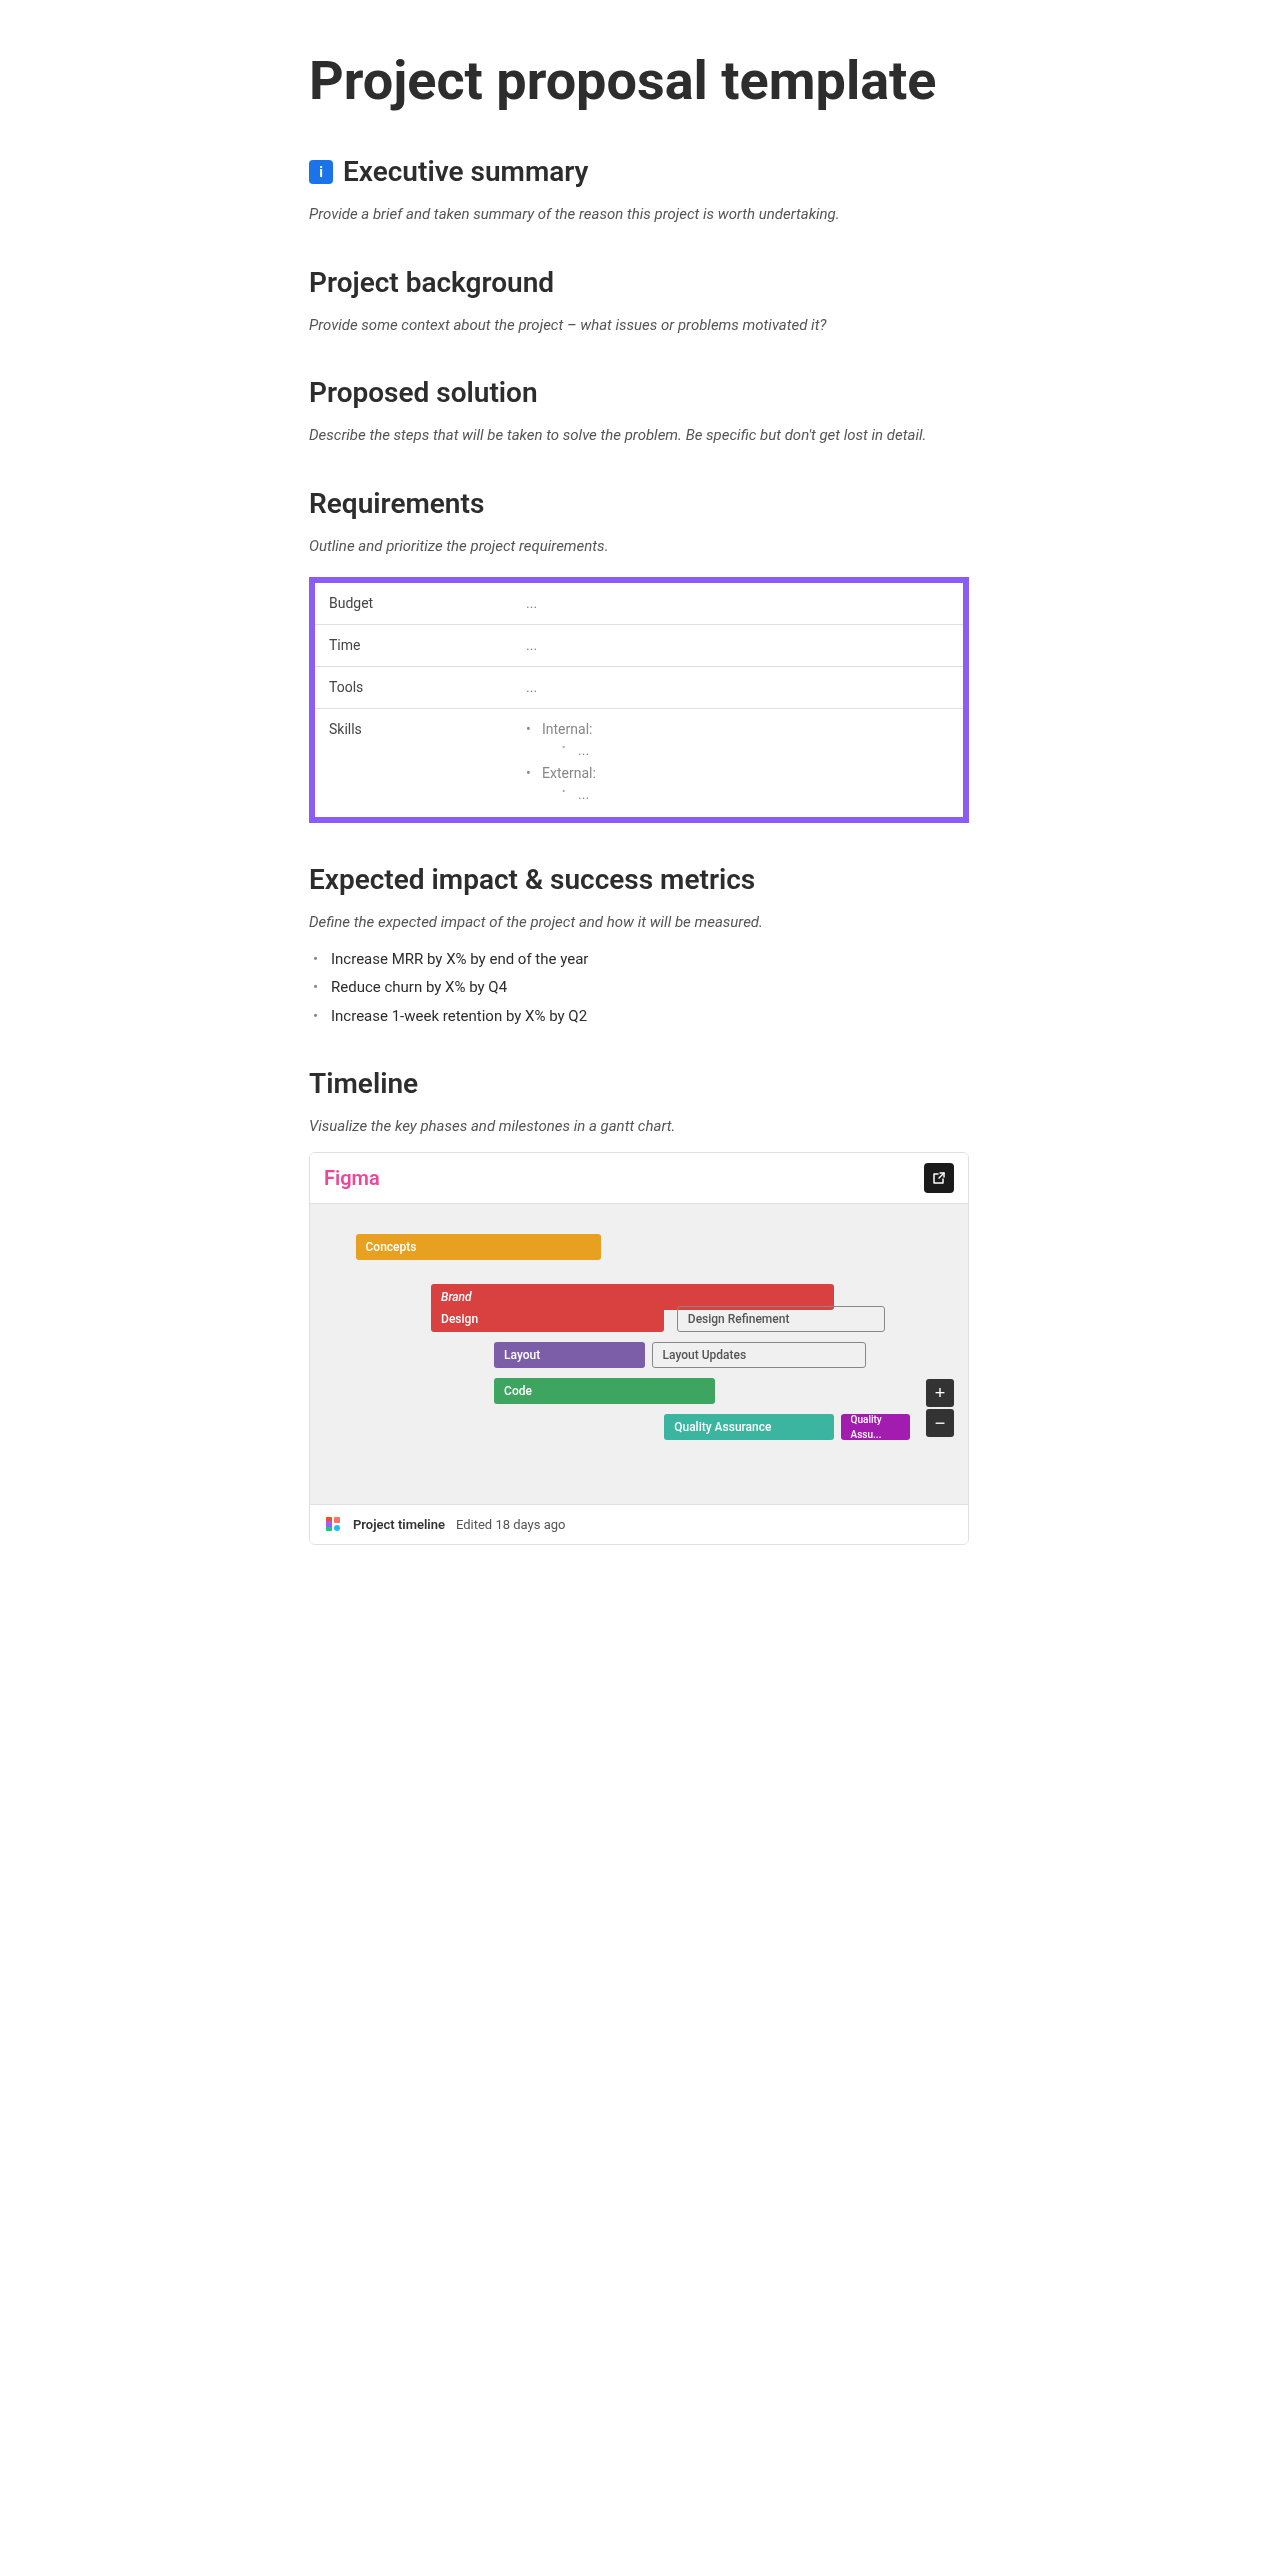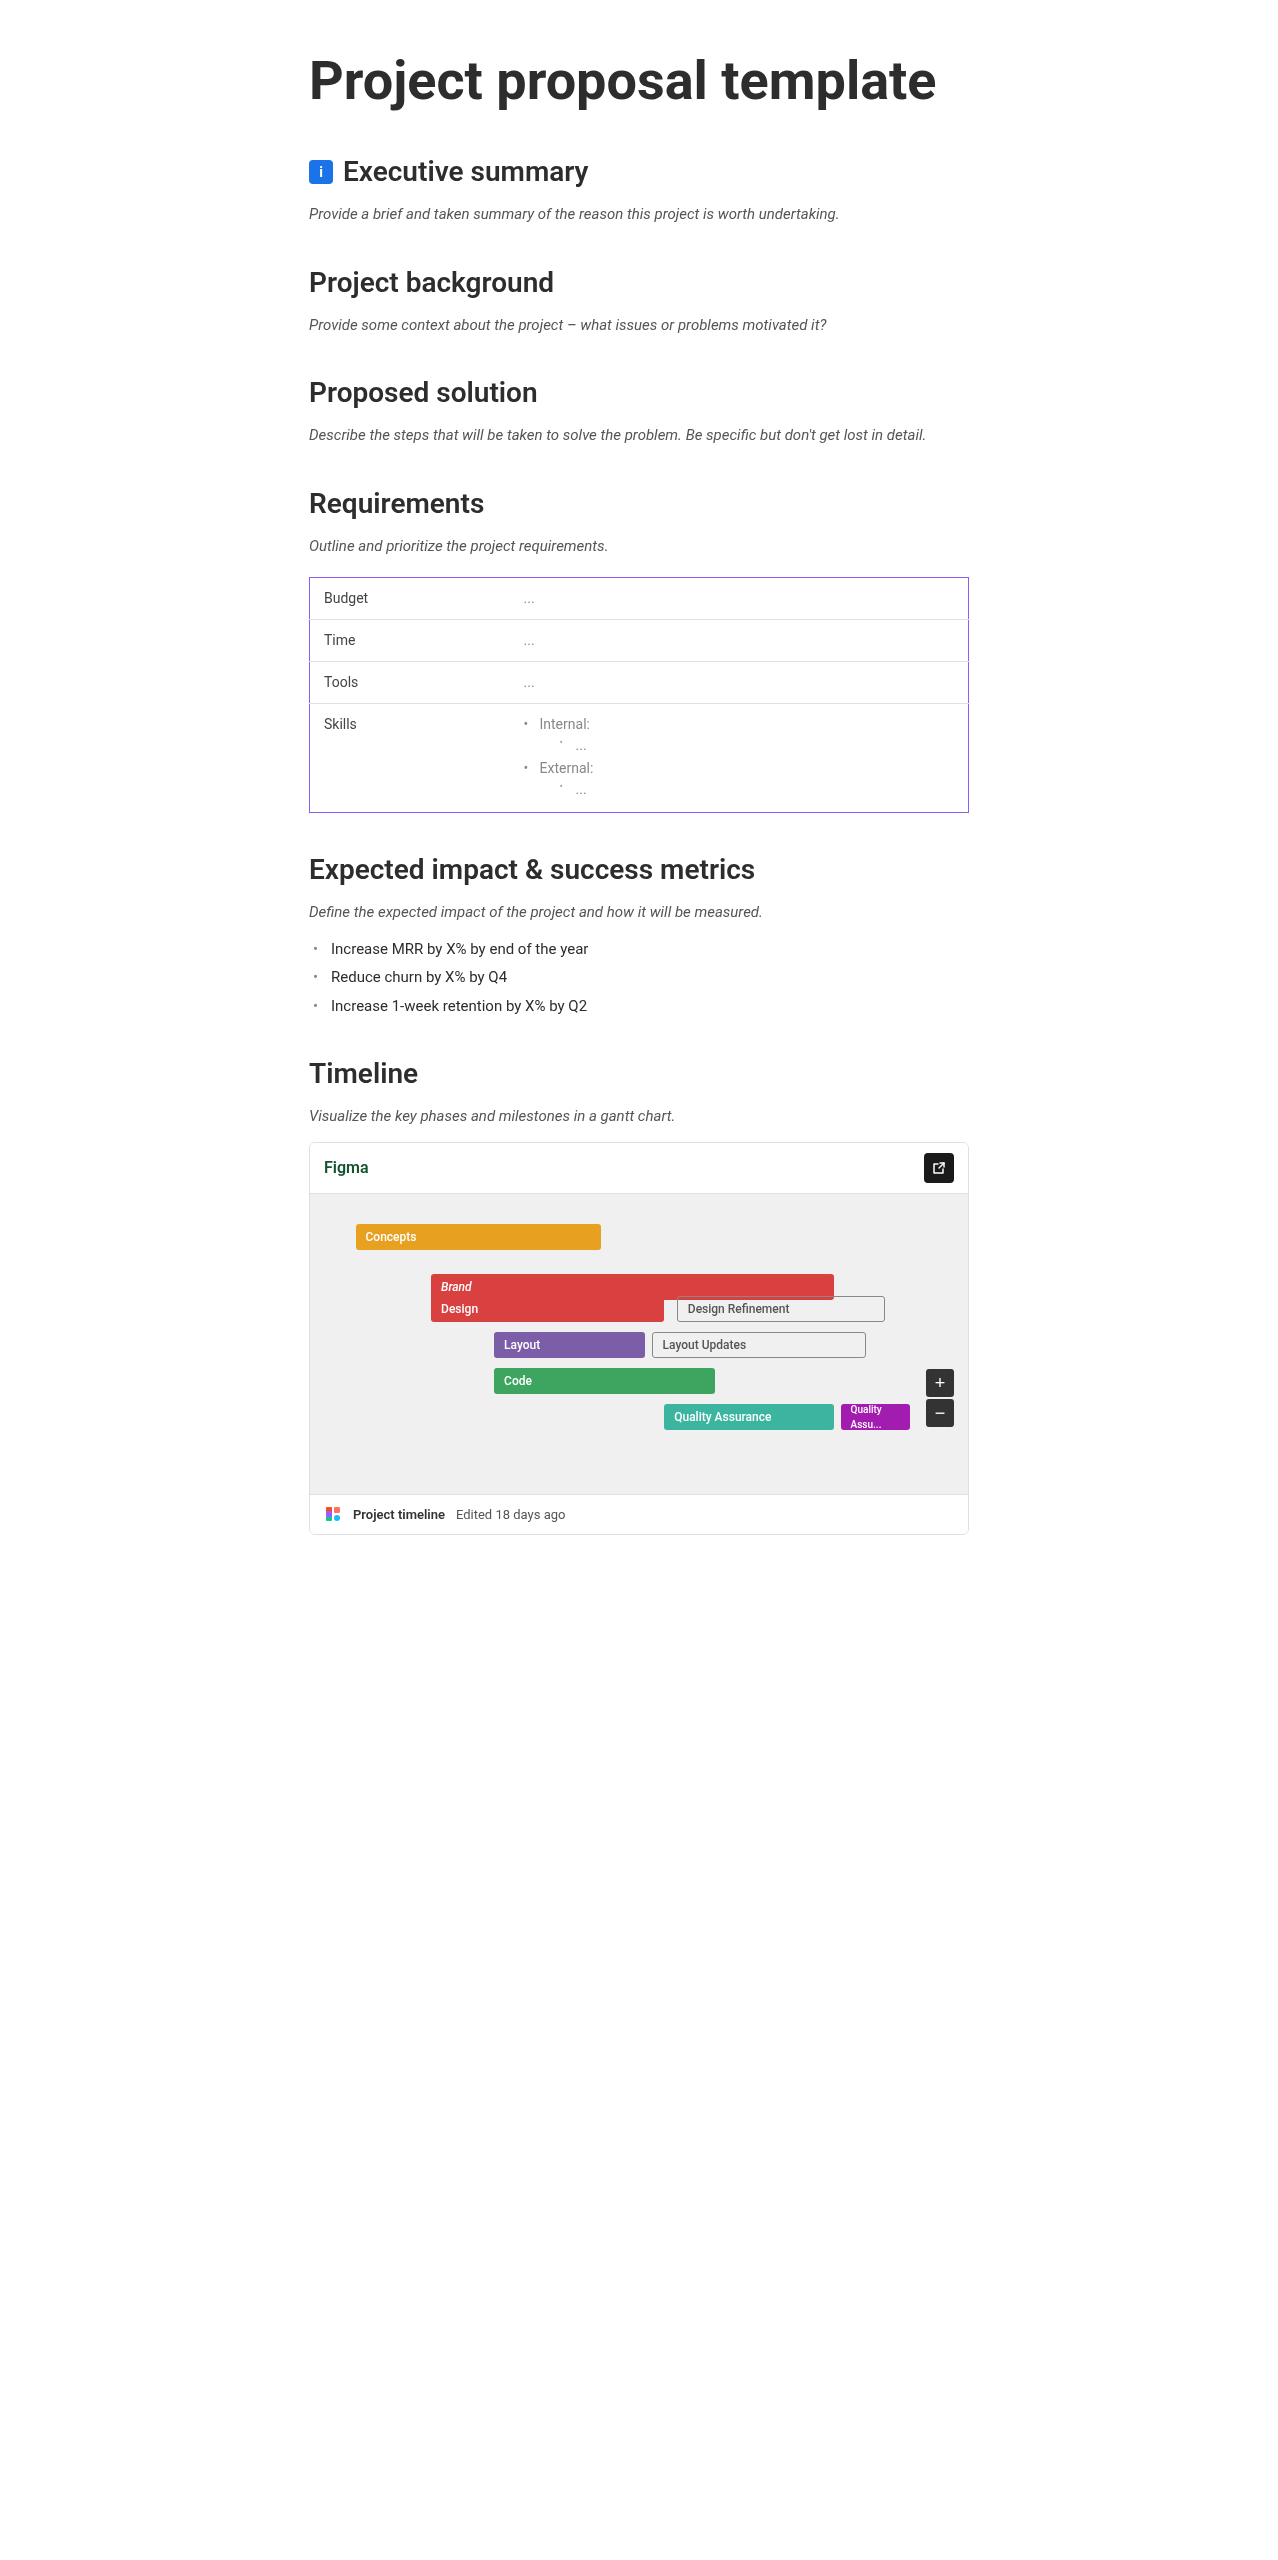--- a/index.html
+++ b/index.html
@@ -46,21 +46,21 @@
       font-weight: 700;
       font-size: 14px;
       width: 24px;
       height: 24px;
       border-radius: 4px;
       flex-shrink: 0;
     }
     .requirements-table {
       width: 100%;
       border-collapse: collapse;
-      border: 1px solid #8b5cf6;
+      border: 6px solid #8b5cf6;
       font-size: 14px;
       margin-top: 20px;
     }
     .requirements-table td {
       padding: 10px 14px;
       border-bottom: 1px solid #e0e0e0;
       vertical-align: top;
     }
     .requirements-table tr:last-child td {
       border-bottom: none;
@@ -132,22 +132,22 @@
     .figma-header {
       display: flex;
       align-items: center;
       justify-content: space-between;
       padding: 10px 14px;
       background: #fff;
       border-bottom: 1px solid #e0e0e0;
     }
     .figma-title {
       font-weight: 600;
-      font-size: 16px;
-      color: #14532d;
+      font-size: 20px;
+      color: #ec4899;
     }
     .figma-expand-btn {
       width: 30px;
       height: 30px;
       background: #1a1a1a;
       border-radius: 4px;
       display: flex;
       align-items: center;
       justify-content: center;
       color: white;

